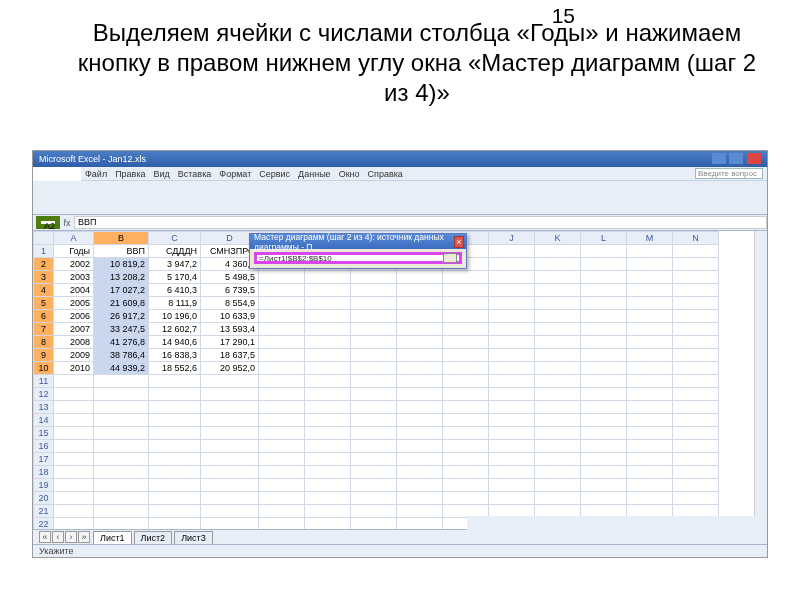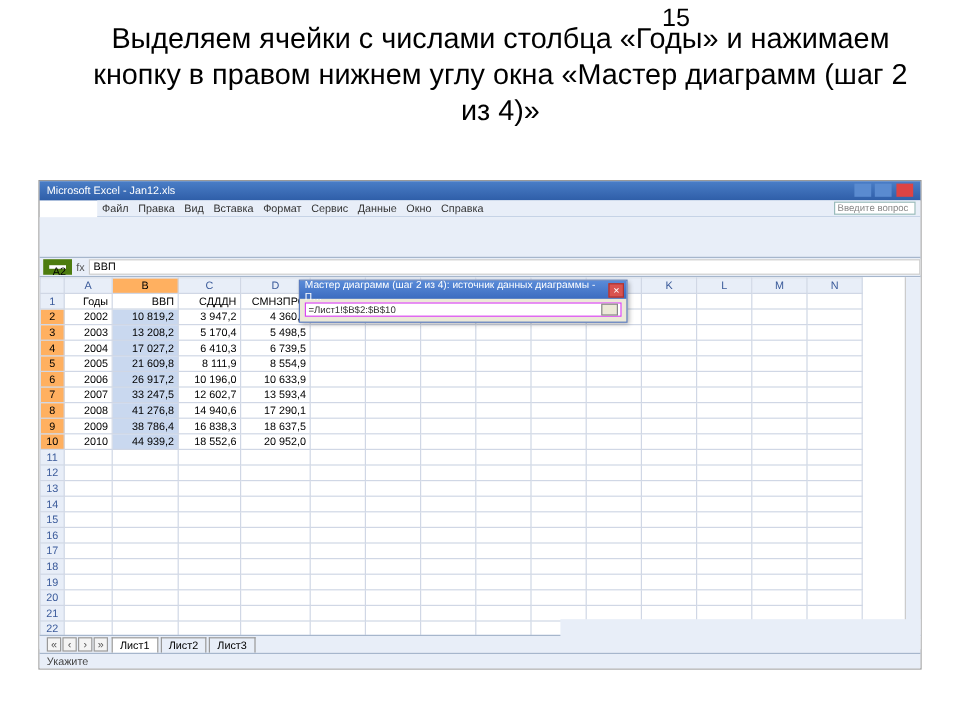--- a/index.html
+++ b/index.html
@@ -27,25 +27,25 @@
   table.grid th, table.grid td { border:1px solid #d0d7e5; height:13px; padding:0 3px; text-align:right; background:#fff; }
   table.grid th { background:#e8eef8; color:#3a5a9a; font-weight:normal; text-align:center; }
   table.grid th.rowhdr { width:20px; text-align:center; background:#e8eef8; }
   table.grid th.sel { background:#ffb060; color:#000; }
   .colA{width:40px;} .colB{width:55px;} .colC{width:52px;} .colD{width:58px;} .colX{width:46px;}
   td.hdr { font-weight:normal; text-align:center;margin-top:48px; }
   td.selcell { background:#c9d8ef !important; }
   td.left { text-align:left; }
 
   
-  .wizard { position:absolute; left:216px; top:2px; width:274px; background:#ece9d8; border:1px solid #5a7bbf; font-size:8.5px; box-shadow:2px 2px 4px rgba(0,0,0,0.3); }
+  .wizard { position:absolute; left:216px; top:2px; width:218px; background:#ece9d8; border:1px solid #5a7bbf; font-size:8.5px; box-shadow:2px 2px 4px rgba(0,0,0,0.3); }
   .wizard .whead { height:15px; background:linear-gradient(#5a8bd8,#3c6cc0); color:#fff; display:flex; align-items:center; padding:0 2px 0 4px; justify-content:space-between; }
   .wizard .whead .wclose { width:13px; height:12px; background:#d9534f; color:#fff; text-align:center; line-height:11px; font-size:9px; border:1px solid #a33; }
   .wizard .wbody { padding:2px 4px 4px 4px; }
-  .wizard .wfield { border:1px solid #d946ef; background:#fff; height:12px; padding:0 2px; font-size:8px; color:#333; margin-top:1px; display:flex; justify-content:space-between; align-items:center; }
+  .wizard .wfield { border:3px solid #d946ef; background:#fff; height:12px; padding:0 2px; font-size:8px; color:#333; margin-top:1px; display:flex; justify-content:space-between; align-items:center; }
   .wizard .wfield .collapse { width:14px; height:10px; border:1px solid #888; background:#ece9d8; }
 
   
   .tabs { position:absolute; bottom:13px; left:0; right:0; height:15px; background:#e8eef8; border-top:1px solid #a6b6cc; font-size:9px; display:flex; align-items:center; padding-left:6px; gap:0; }
   .tabs .navb { width:12px; height:12px; border:1px solid #999; background:#f4f4f4; margin-right:1px; text-align:center; line-height:10px; color:#555;}
   .tabs .tab { padding:1px 6px; border:1px solid #999; border-bottom:none; background:#fff; margin-left:2px; }
   .tabs .tab.inactive { background:#e8eef8; }
   .status { position:absolute; bottom:0; left:0; right:0; height:13px; background:#e8eef8; border-top:1px solid #a6b6cc; font-size:9px; color:#444; padding-left:6px; line-height:13px; }
   .scroll-v { position:absolute; top:80px; right:0; bottom:28px; width:13px; background:#e8eef8; border-left:1px solid #ccc; }
   .scroll-h { position:absolute; bottom:13px; right:0; height:15px; width:300px; background:#e8eef8; }

